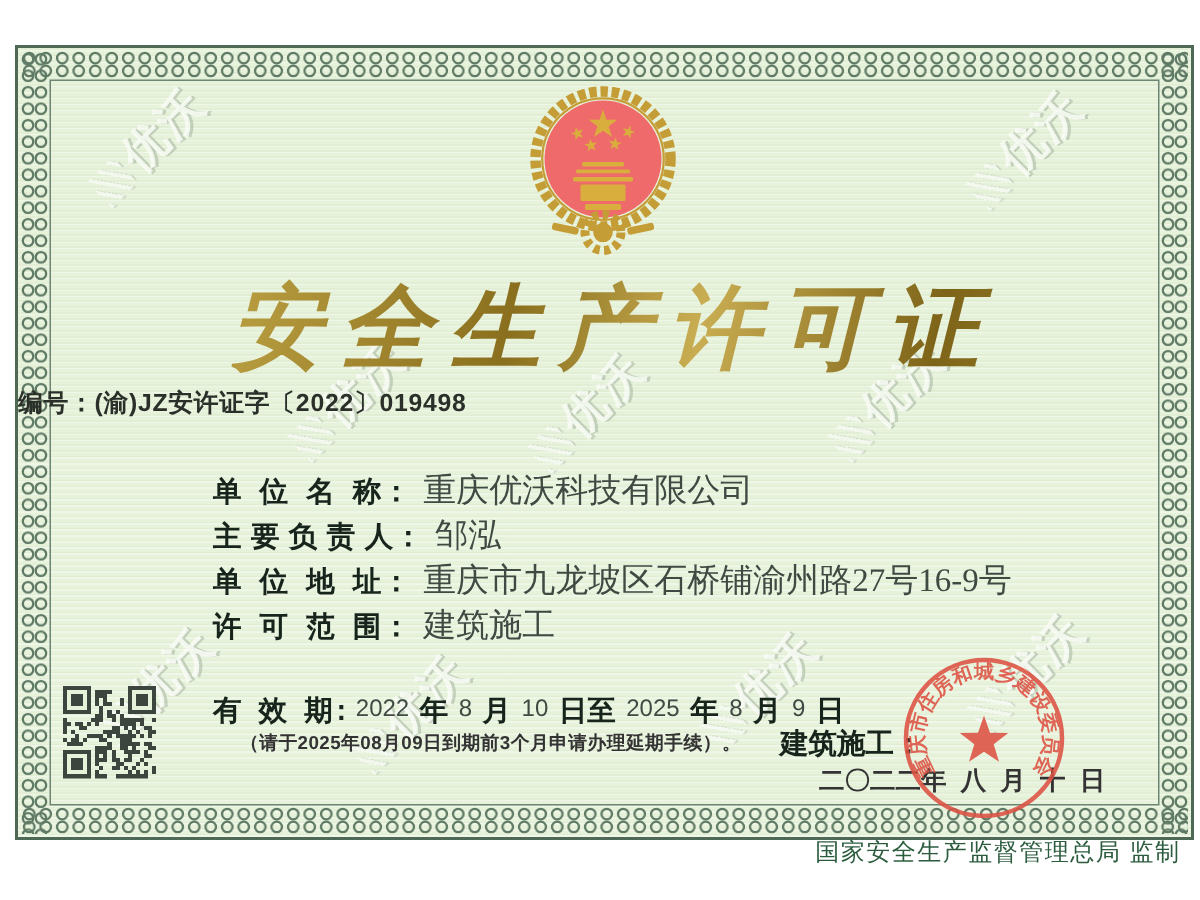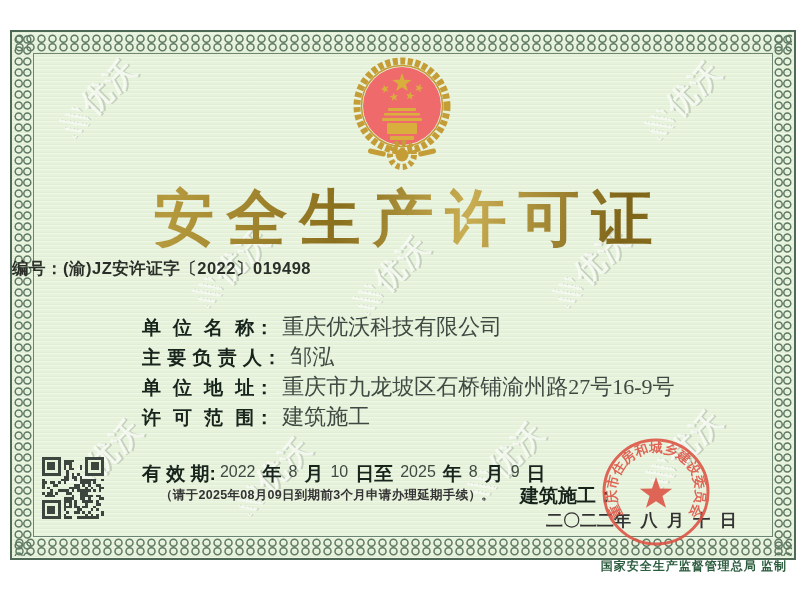--- a/index.html
+++ b/index.html
@@ -35,56 +35,57 @@
     font-size:30px;font-weight:bold;letter-spacing:2px;white-space:nowrap;
     text-shadow:1.5px 1.5px 0 rgba(130,145,125,.55);
   }
 
   .title{
     position:absolute;left:0;top:146px;width:100%;text-align:center;
     font-size:61px;font-weight:800;letter-spacing:12px;text-indent:12px;
     background:linear-gradient(100deg,#7e6418 0%,#b69a3e 20%,#8a6f1e 42%,#c8ad52 58%,#7e6418 78%,#a98f35 100%);
     -webkit-background-clip:text;background-clip:text;color:transparent;
     white-space:nowrap;
+    font-style:italic;
   }
   .serial{
     position:absolute;left:0;top:226px;width:100%;text-align:left;
     font-size:16.5px;font-weight:600;color:#2b2f2a;letter-spacing:.5px;
   }
 
   .fields{position:absolute;left:130px;top:281px;}
   .frow{height:30px;display:flex;align-items:center;}
   .flabel{
     display:inline-block;min-width:126px;font-size:19px;font-weight:bold;color:#17241b;
     white-space:pre;letter-spacing:.5px;
   }
   .fvalue{
     font-family:"Liberation Serif",serif;font-size:22px;color:#3f4a42;white-space:pre;
     position:relative;top:-1px;margin-left:8px;
   }
 
   .validity{position:absolute;left:130px;top:429px;display:flex;align-items:baseline;}
-  .vlabel{font-size:19px;font-weight:bold;color:#17241b;white-space:pre;}
+  .vlabel{font-size:19px;font-weight:bold;color:#17241b;white-space:pre;font-family:Liberation Mono, monospace;}
   .seg-unit{font-size:19px;font-weight:bold;color:#17241b;margin:0 3px;}
   .seg-num{font-family:Liberation Sans, sans-serif;font-size:16px;color:#3f4a42;margin:0 4px;position:relative;top:-3px;}
 
   .note{
     position:absolute;left:148px;top:455px;width:350px;
     font-size:12.5px;font-weight:600;color:#333;letter-spacing:.3px;
   }
 
   .issuer{position:absolute;left:508px;top:451px;font-size:19px;font-weight:bold;color:#17241b;}
   .issue-date{position:absolute;left:534px;top:477px;font-size:17px;font-weight:600;color:#333;white-space:pre;}
 
   .seal{position:absolute;left:586px;top:402px;width:116px;height:116px;opacity:.88;}
   .qr{position:absolute;left:30px;top:425px;width:62px;height:62px;}
 
   .producer{
     position:absolute;right:13px;top:558px;
-    font-size:12px;font-weight:bold;color:#2c5c3e;letter-spacing:1px;
+    font-size:16px;font-weight:normal;color:#2c5c3e;letter-spacing:1px;
   }
   .emblem{position:absolute;left:340px;top:24px;width:100px;height:118px;}
 </style>
 </head>
 <body>
 
 <svg width="0" height="0" style="position:absolute" aria-hidden="true">
   <defs>
     <pattern id="chainV" width="11" height="18" patternUnits="userSpaceOnUse">
       <circle cx="5.5" cy="4.7" r="3.5" fill="none" stroke="#5e7964" stroke-width="1.5"></circle>

